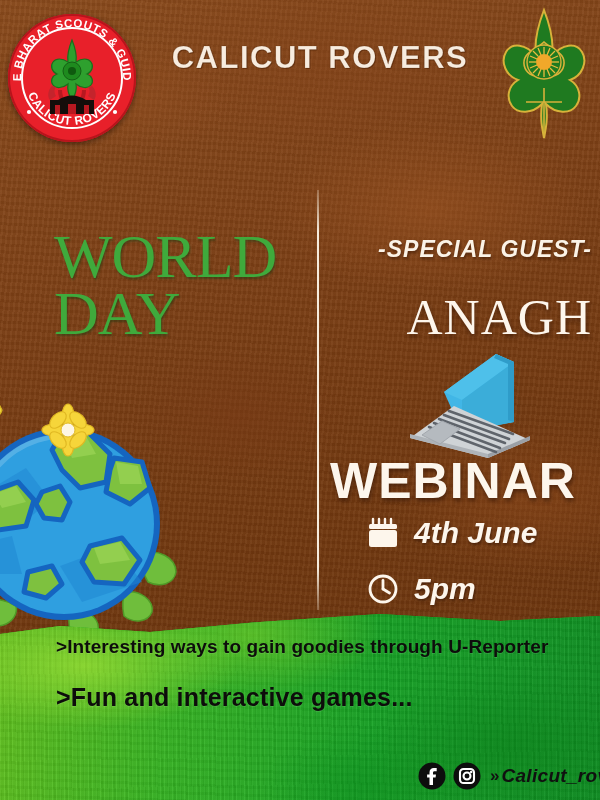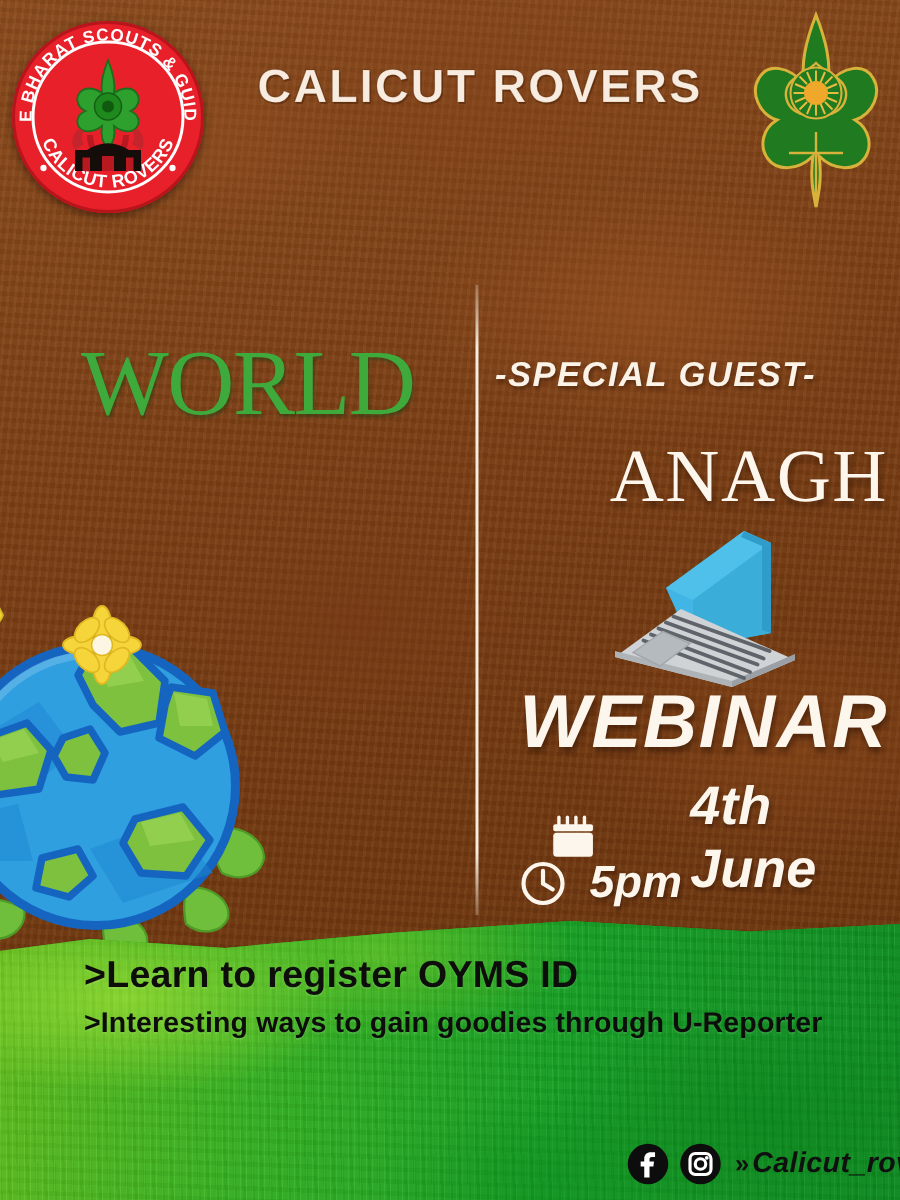--- a/index.html
+++ b/index.html
@@ -121,21 +121,21 @@
     position: absolute;
     left: -36px; top: 396px;
     width: 230px; height: 240px;
   }
 
   
   .special-guest {
     position: absolute;
     left: 330px; top: 236px;
     width: 262px;
-    text-align: left;
+    text-align: right;
     color: #fbf3e7;
     font-size: 23px;
     font-weight: 700;
     font-style: italic;
     letter-spacing: 1px;
     font-family: "Liberation Sans", sans-serif;
     text-shadow: 1px 2px 3px rgba(50,20,5,.55);
   }
   .guest-name {
     position: absolute;
@@ -150,42 +150,41 @@
   }
   .laptop-wrap {
     position: absolute;
     left: 392px; top: 348px;
     width: 140px; height: 112px;
   }
   .webinar {
     position: absolute;
     left: 330px; top: 452px;
     width: 262px;
-    text-align: right;
+    text-align: left;
     color: #fdf6ec;
     font-size: 50px;
     font-weight: 700;
-    font-style: italic;
     letter-spacing: 1px;
     font-family: "Liberation Sans", sans-serif;
     text-shadow: 1px 3px 4px rgba(50,20,5,.6);
   }
   .info-row {
     position: absolute;
     display: flex;
     align-items: center;
     color: #fdf6ec;
     font-family: "Liberation Sans", sans-serif;
     font-weight: 700;
     font-style: italic;
     text-shadow: 1px 2px 3px rgba(50,20,5,.55);
   }
   .info-row .ic { margin-right: 14px; display: block; }
-  .row-date { left: 366px; top: 516px; font-size: 36px; gap: 48px; }
-  .row-time { left: 345px; top: 572px; font-size: 30px; }
+  .row-date { left: 366px; top: 516px; font-size: 30px; }
+  .row-time { left: 366px; top: 572px; font-size: 30px; }
 
   
   .green-band {
     position: absolute;
     left: 0; top: 612px;
     width: 600px; height: 192px;
     background-color: #1faa22;
     background-image:
       radial-gradient(ellipse 220px 90px at 14% 28%, rgba(150,220,50,.80), rgba(0,0,0,0) 70%),
       radial-gradient(ellipse 180px 80px at 42% 12%, rgba(120,205,40,.55), rgba(0,0,0,0) 72%),
@@ -320,20 +319,21 @@
       <line x1="48" y1="84" x2="48" y2="134" stroke="#d8b23a" stroke-width="1.6"></line>
       <line x1="30" y1="98" x2="66" y2="98" stroke="#d8b23a" stroke-width="1.6"></line>
     </svg>
   </div>
 
   <div class="divider"></div>
 
 
   <div class="wed-title">
     <span class="l1">WORLD</span>
+    <span class="l3">DAY</span>
   </div>
 
   <div class="globe-wrap">
     <svg viewBox="0 0 230 240" width="230" height="240">
 
       <g fill="#6fbe3c" stroke="#4f9a27" stroke-width="1.5">
         <path d="M8 100 C-6 104 -8 122 6 130 C18 136 32 128 34 114 C26 106 18 100 8 100 Z"></path>
         <path d="M6 160 C-8 166 -6 186 10 192 C24 196 36 186 36 174 C26 166 16 160 6 160 Z"></path>
         <path d="M20 204 C12 214 18 228 32 230 C46 230 54 220 52 210 C42 204 30 202 20 204 Z"></path>
         <path d="M178 158 C194 152 212 162 212 176 C210 188 196 192 184 186 C178 176 176 166 178 158 Z"></path>
@@ -433,22 +433,22 @@
       <circle cx="17" cy="17" r="13" fill="none" stroke="#fdf6ec" stroke-width="2.8"></circle>
       <line x1="17" y1="17" x2="17" y2="8.5" stroke="#fdf6ec" stroke-width="2.8" stroke-linecap="round"></line>
       <line x1="17" y1="17" x2="23.5" y2="21" stroke="#fdf6ec" stroke-width="2.8" stroke-linecap="round"></line>
     </svg>
     <span>5pm</span>
   </div>
 
   <div class="green-band"></div>
 
   <div class="bullets">
-    <span class="b b1">&gt;Learn to register OYMS ID</span>
     <span class="b b2">&gt;Interesting ways to gain goodies through U-Reporter</span>
+    <span class="b b3">&gt;Fun and interactive games...</span>
   </div>
 
   <div class="social">
     <svg class="sicon" width="28" height="28" viewBox="0 0 28 28">
       <circle cx="14" cy="14" r="13.5" fill="#0d0d0d"></circle>
       <path d="M16.6 9.3 h2.1 V6.1 h-2.9 c-2.6 0-4.3 1.6-4.3 4.3 V12.4 H9.1 v3.2 h2.4 V23 h3.5 v-7.4 h2.6 l0.4-3.2 h-3 v-1.6 c0-0.9 0.4-1.5 1.6-1.5 Z" fill="#ffffff"></path>
     </svg>
     <svg class="sicon" width="28" height="28" viewBox="0 0 28 28">
       <circle cx="14" cy="14" r="13.5" fill="#0d0d0d"></circle>
       <rect x="7" y="7" width="14" height="14" rx="3.6" fill="none" stroke="#ffffff" stroke-width="2.1"></rect>

